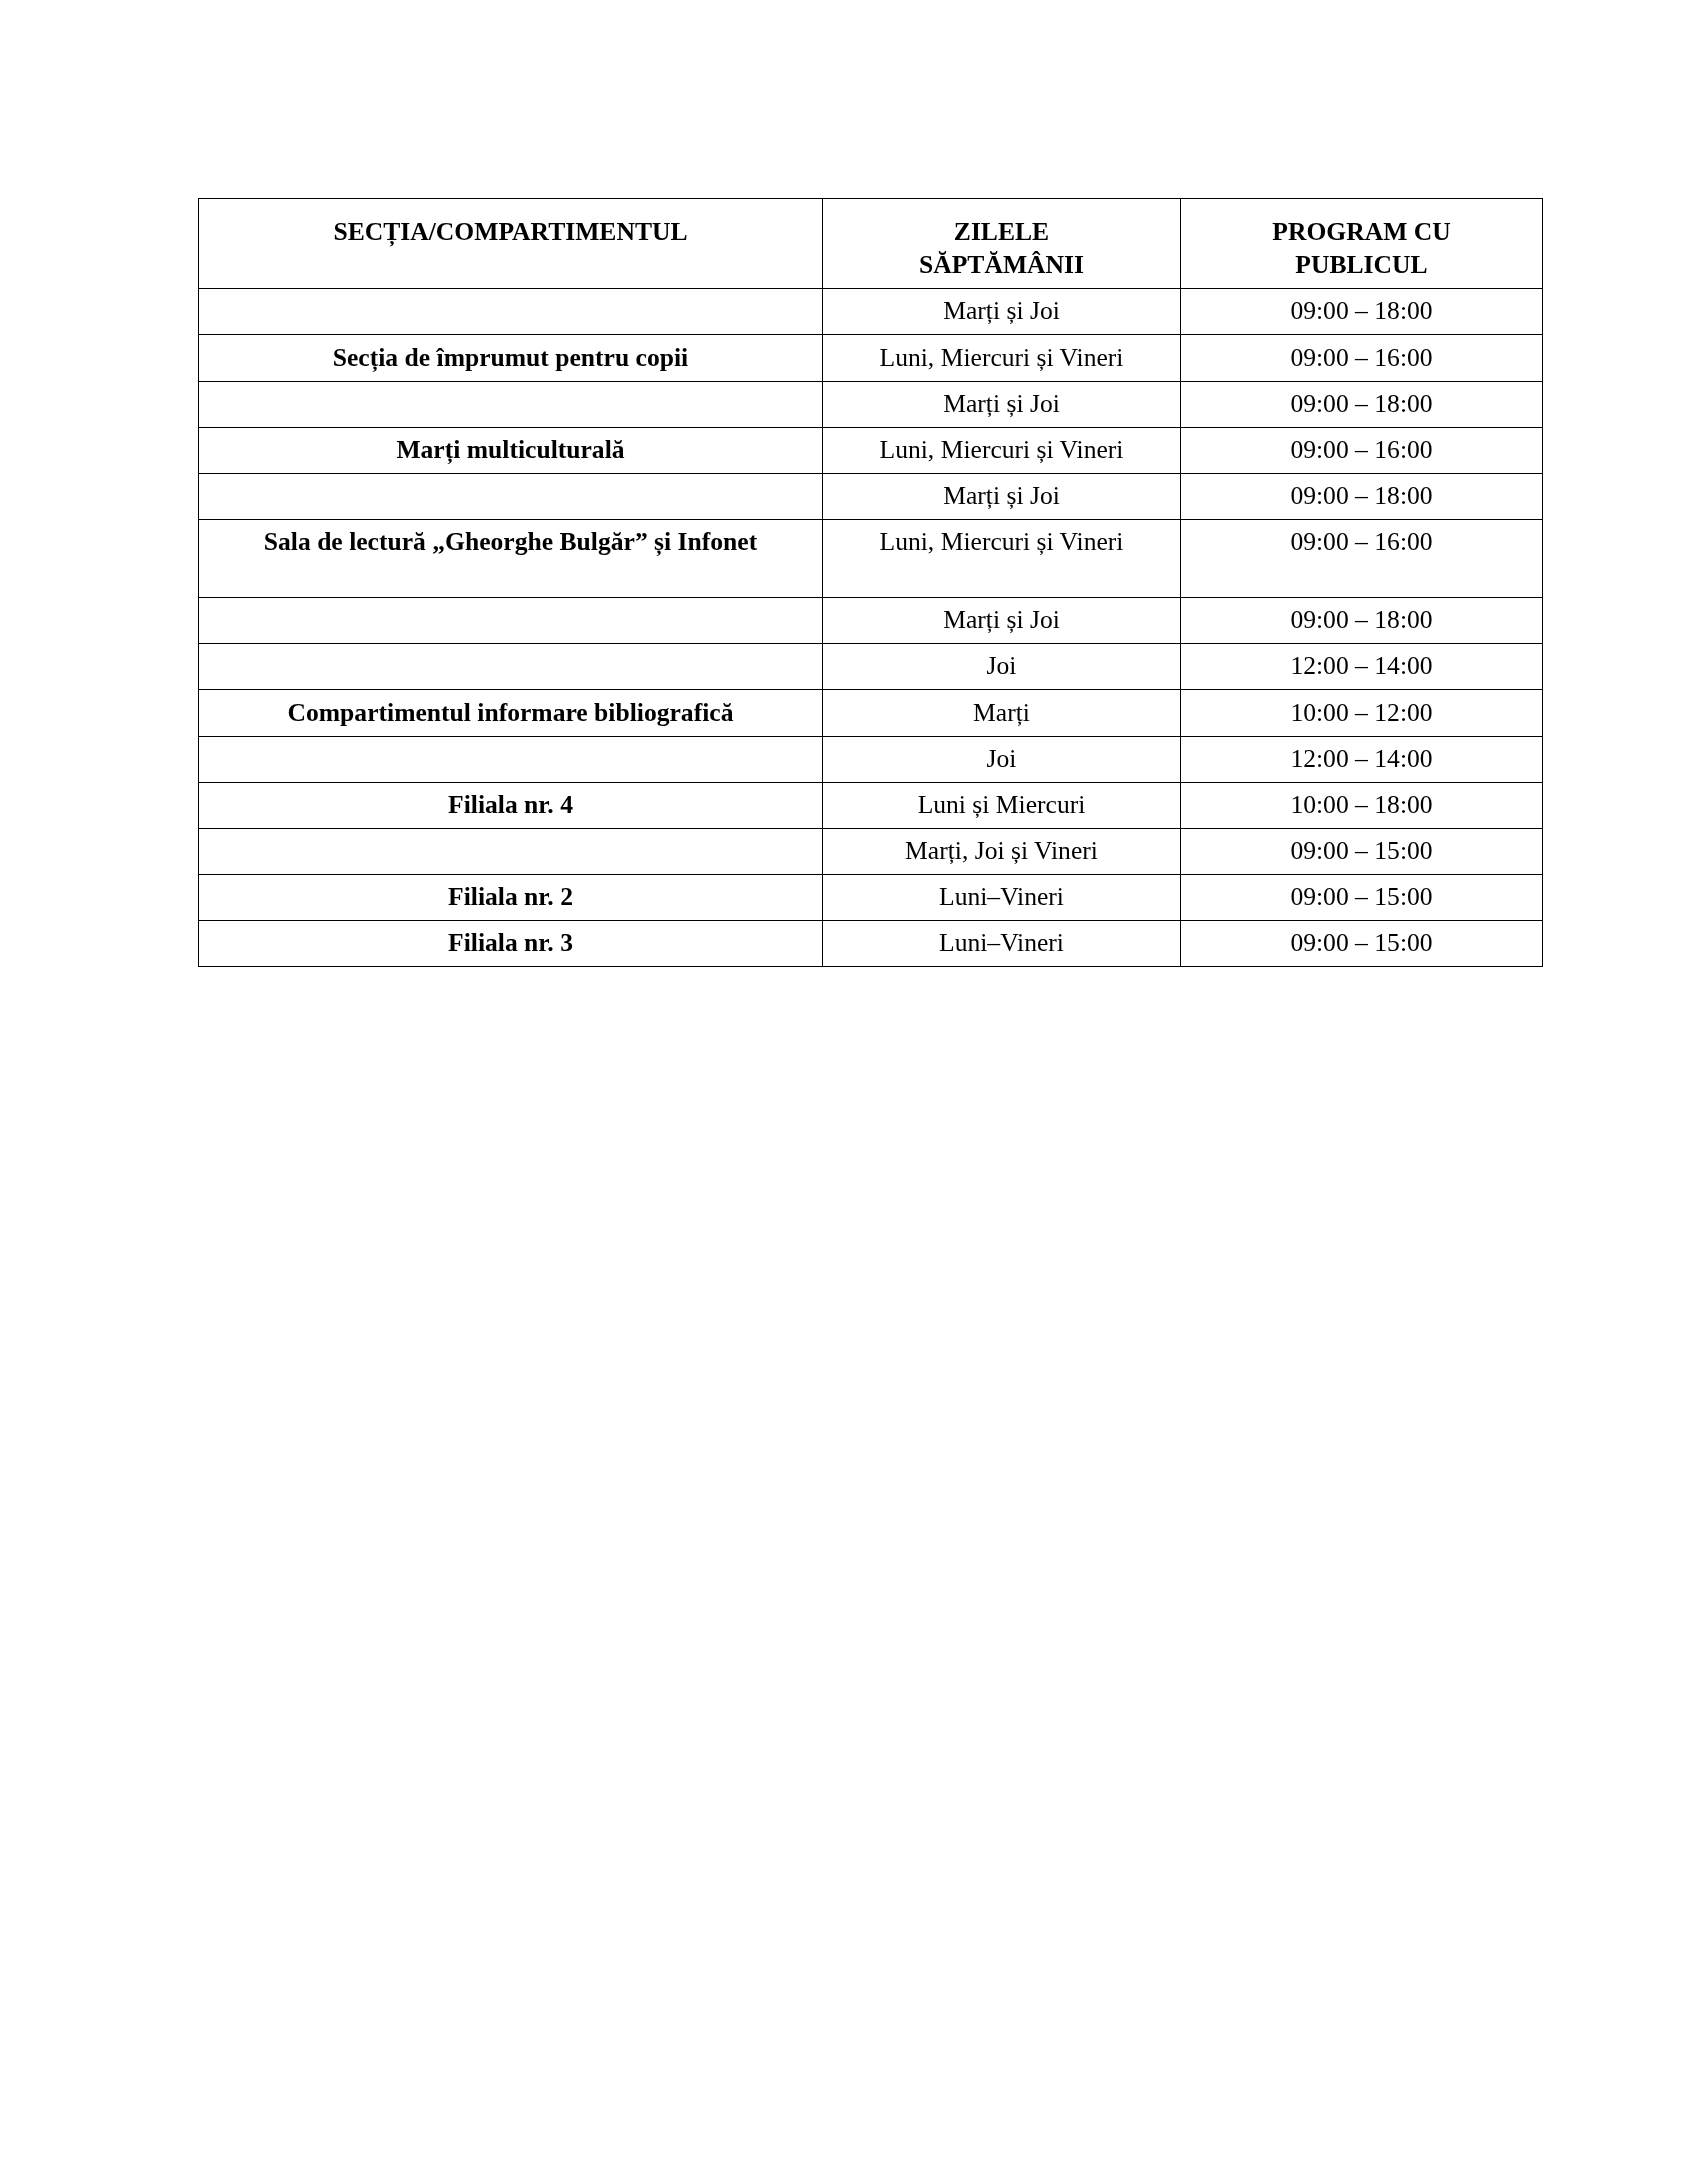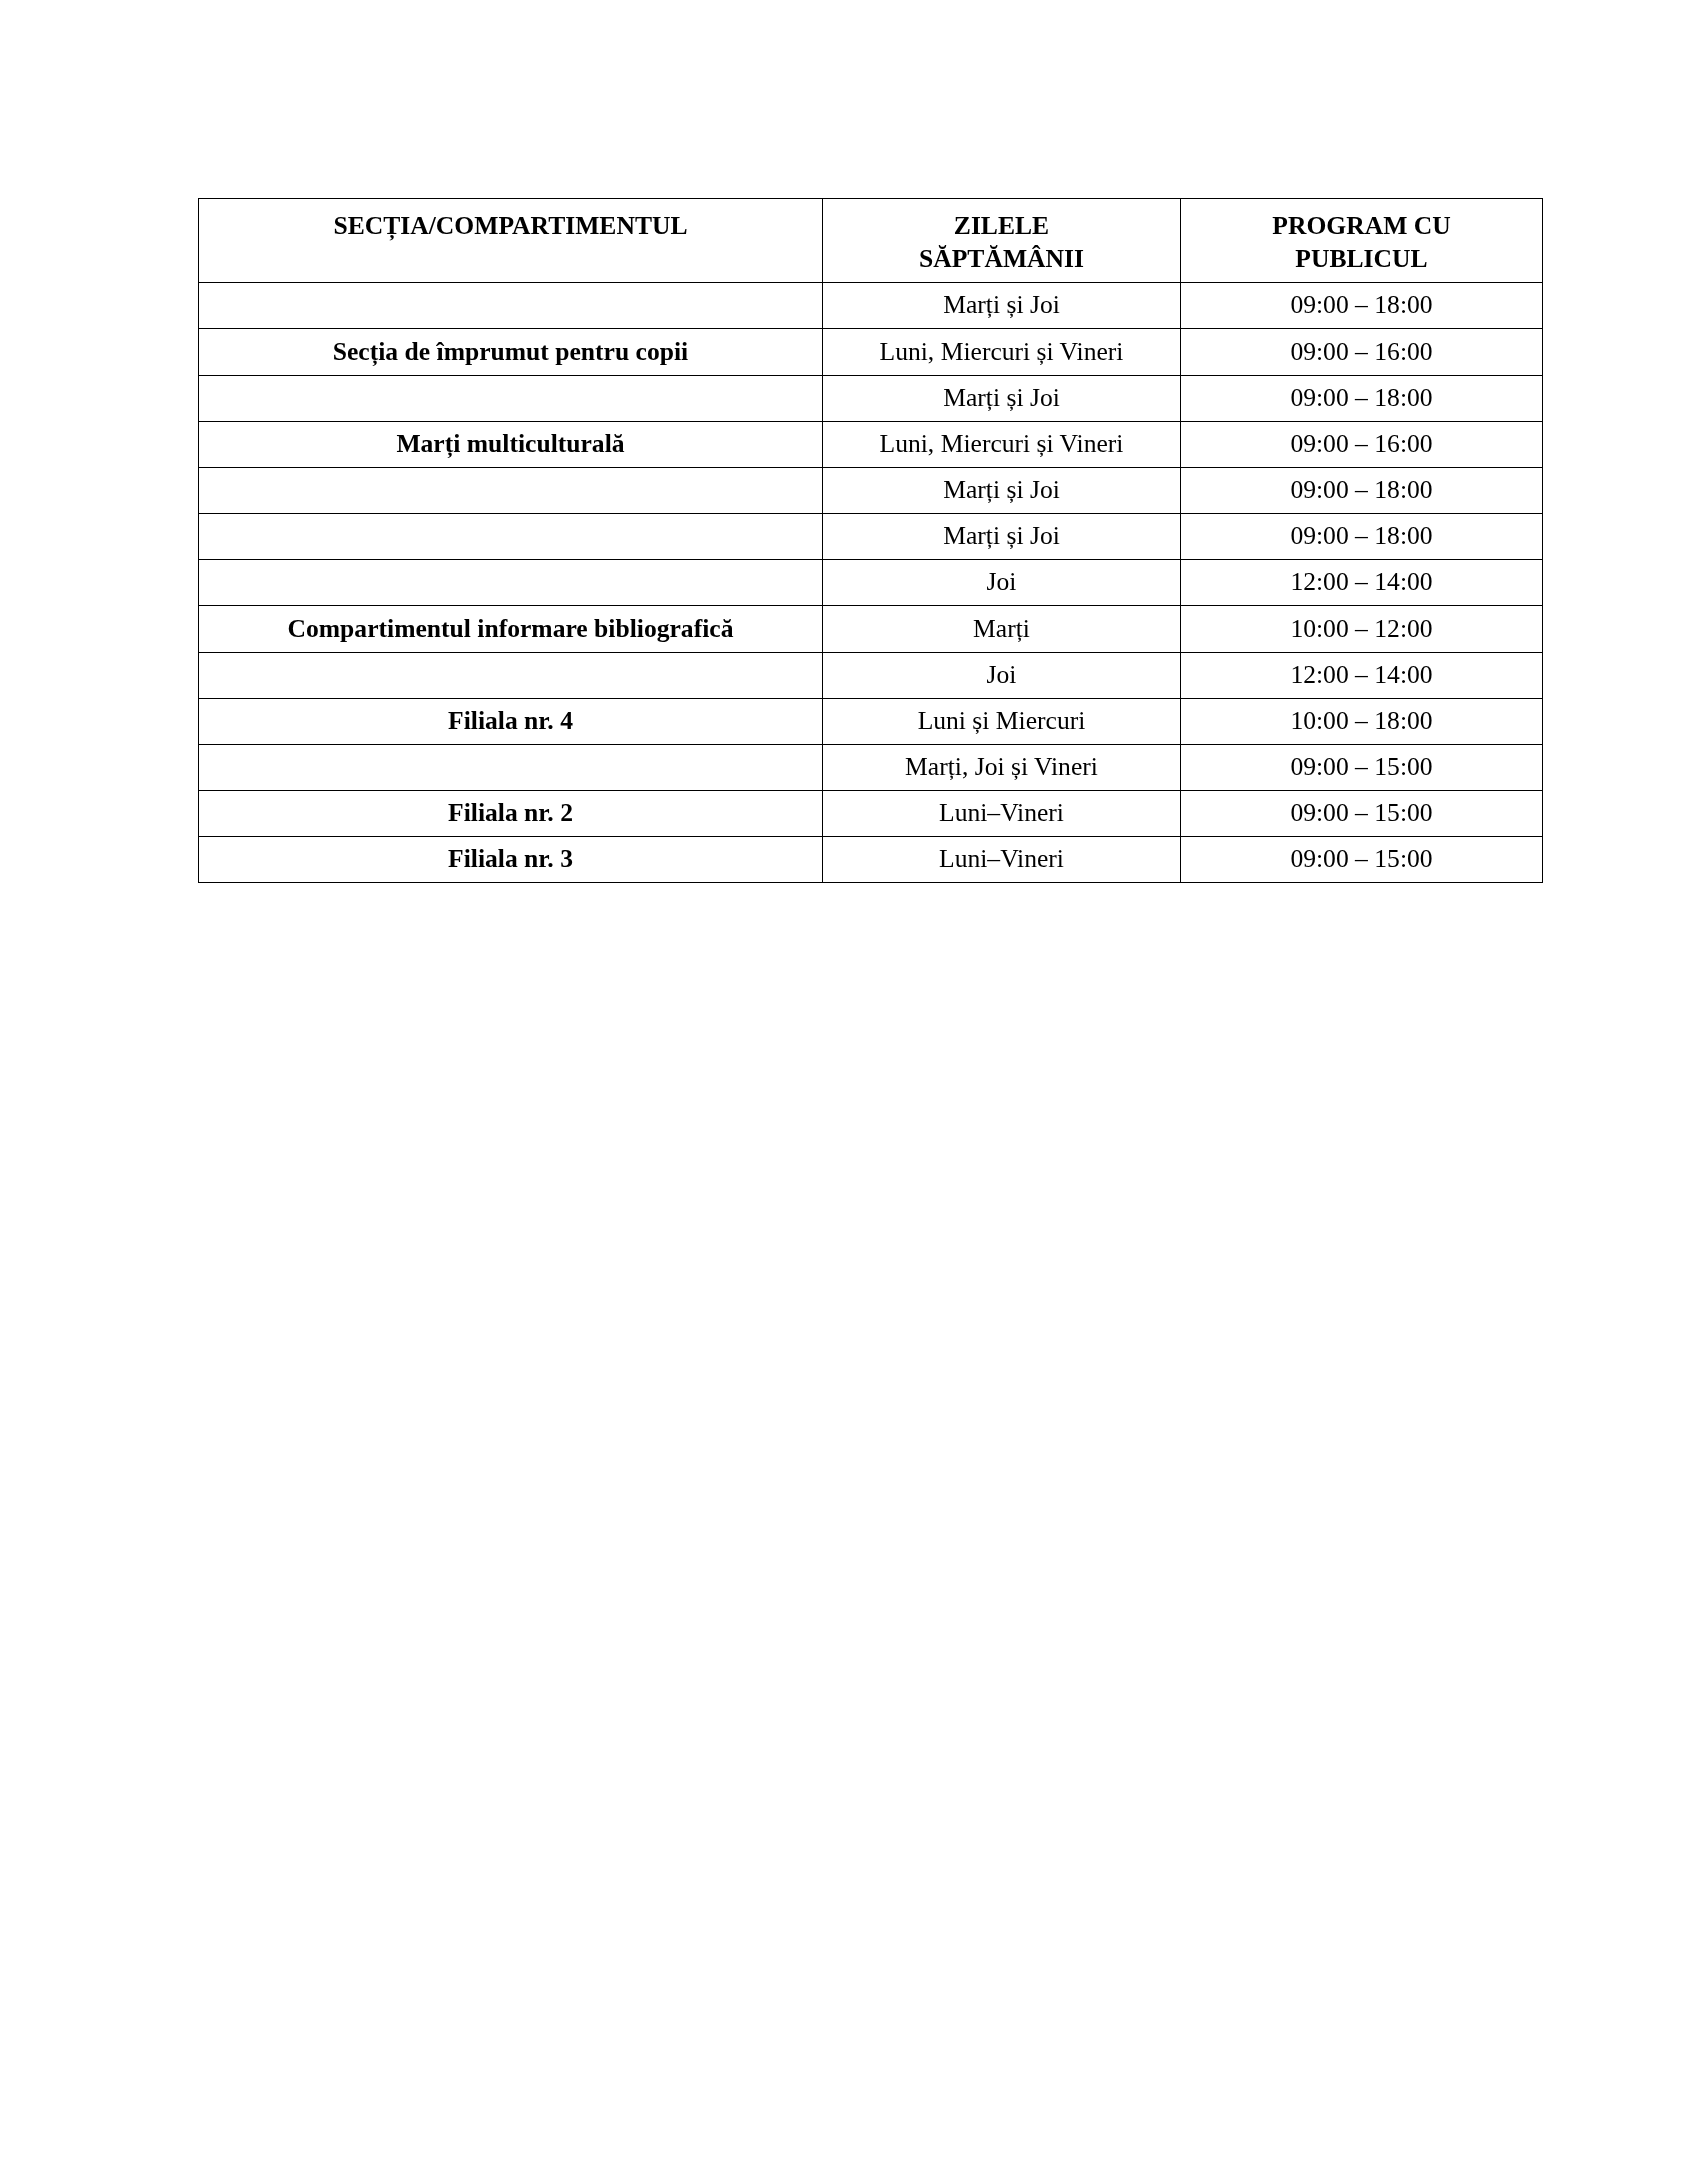--- a/index.html
+++ b/index.html
@@ -50,21 +50,21 @@
     padding: 5.1px 8.5px 6.8px 8.5px;
     line-height: 1.30;
     box-sizing: border-box;
   }
 
   
   table.schedule thead th {
     font-weight: bold;
     font-size: 25.6px;
     height: 73px;
-    padding-top: 10px;
+    padding-top: 16px;
     font-family: Liberation Serif, serif;
   }
   table.schedule thead th.head-section {
     vertical-align: top;
   }
 
   
   table.schedule tbody td {
     font-size: 25.6px;
     font-weight: normal;
@@ -130,20 +130,25 @@
           <tr>
             <td class="cell-section">Marți multiculturală</td>
             <td class="cell-days nowrap-cell">Luni, Miercuri și Vineri</td>
             <td class="cell-hours nowrap-cell">09:00 – 16:00</td>
           </tr>
           <tr>
             <td class="cell-section empty-cell"></td>
             <td class="cell-days nowrap-cell">Marți și Joi</td>
             <td class="cell-hours nowrap-cell">09:00 – 18:00</td>
           </tr>
+          <tr class="row-tall">
+            <td class="cell-section">Sala de lectură „Gheorghe Bulgăr” și Infonet</td>
+            <td class="cell-days nowrap-cell">Luni, Miercuri și Vineri</td>
+            <td class="cell-hours nowrap-cell">09:00 – 16:00</td>
+          </tr>
           <tr>
             <td class="cell-section empty-cell"></td>
             <td class="cell-days nowrap-cell">Marți și Joi</td>
             <td class="cell-hours nowrap-cell">09:00 – 18:00</td>
           </tr>
           <tr>
             <td class="cell-section empty-cell"></td>
             <td class="cell-days nowrap-cell">Joi</td>
             <td class="cell-hours nowrap-cell">12:00 – 14:00</td>
           </tr>

